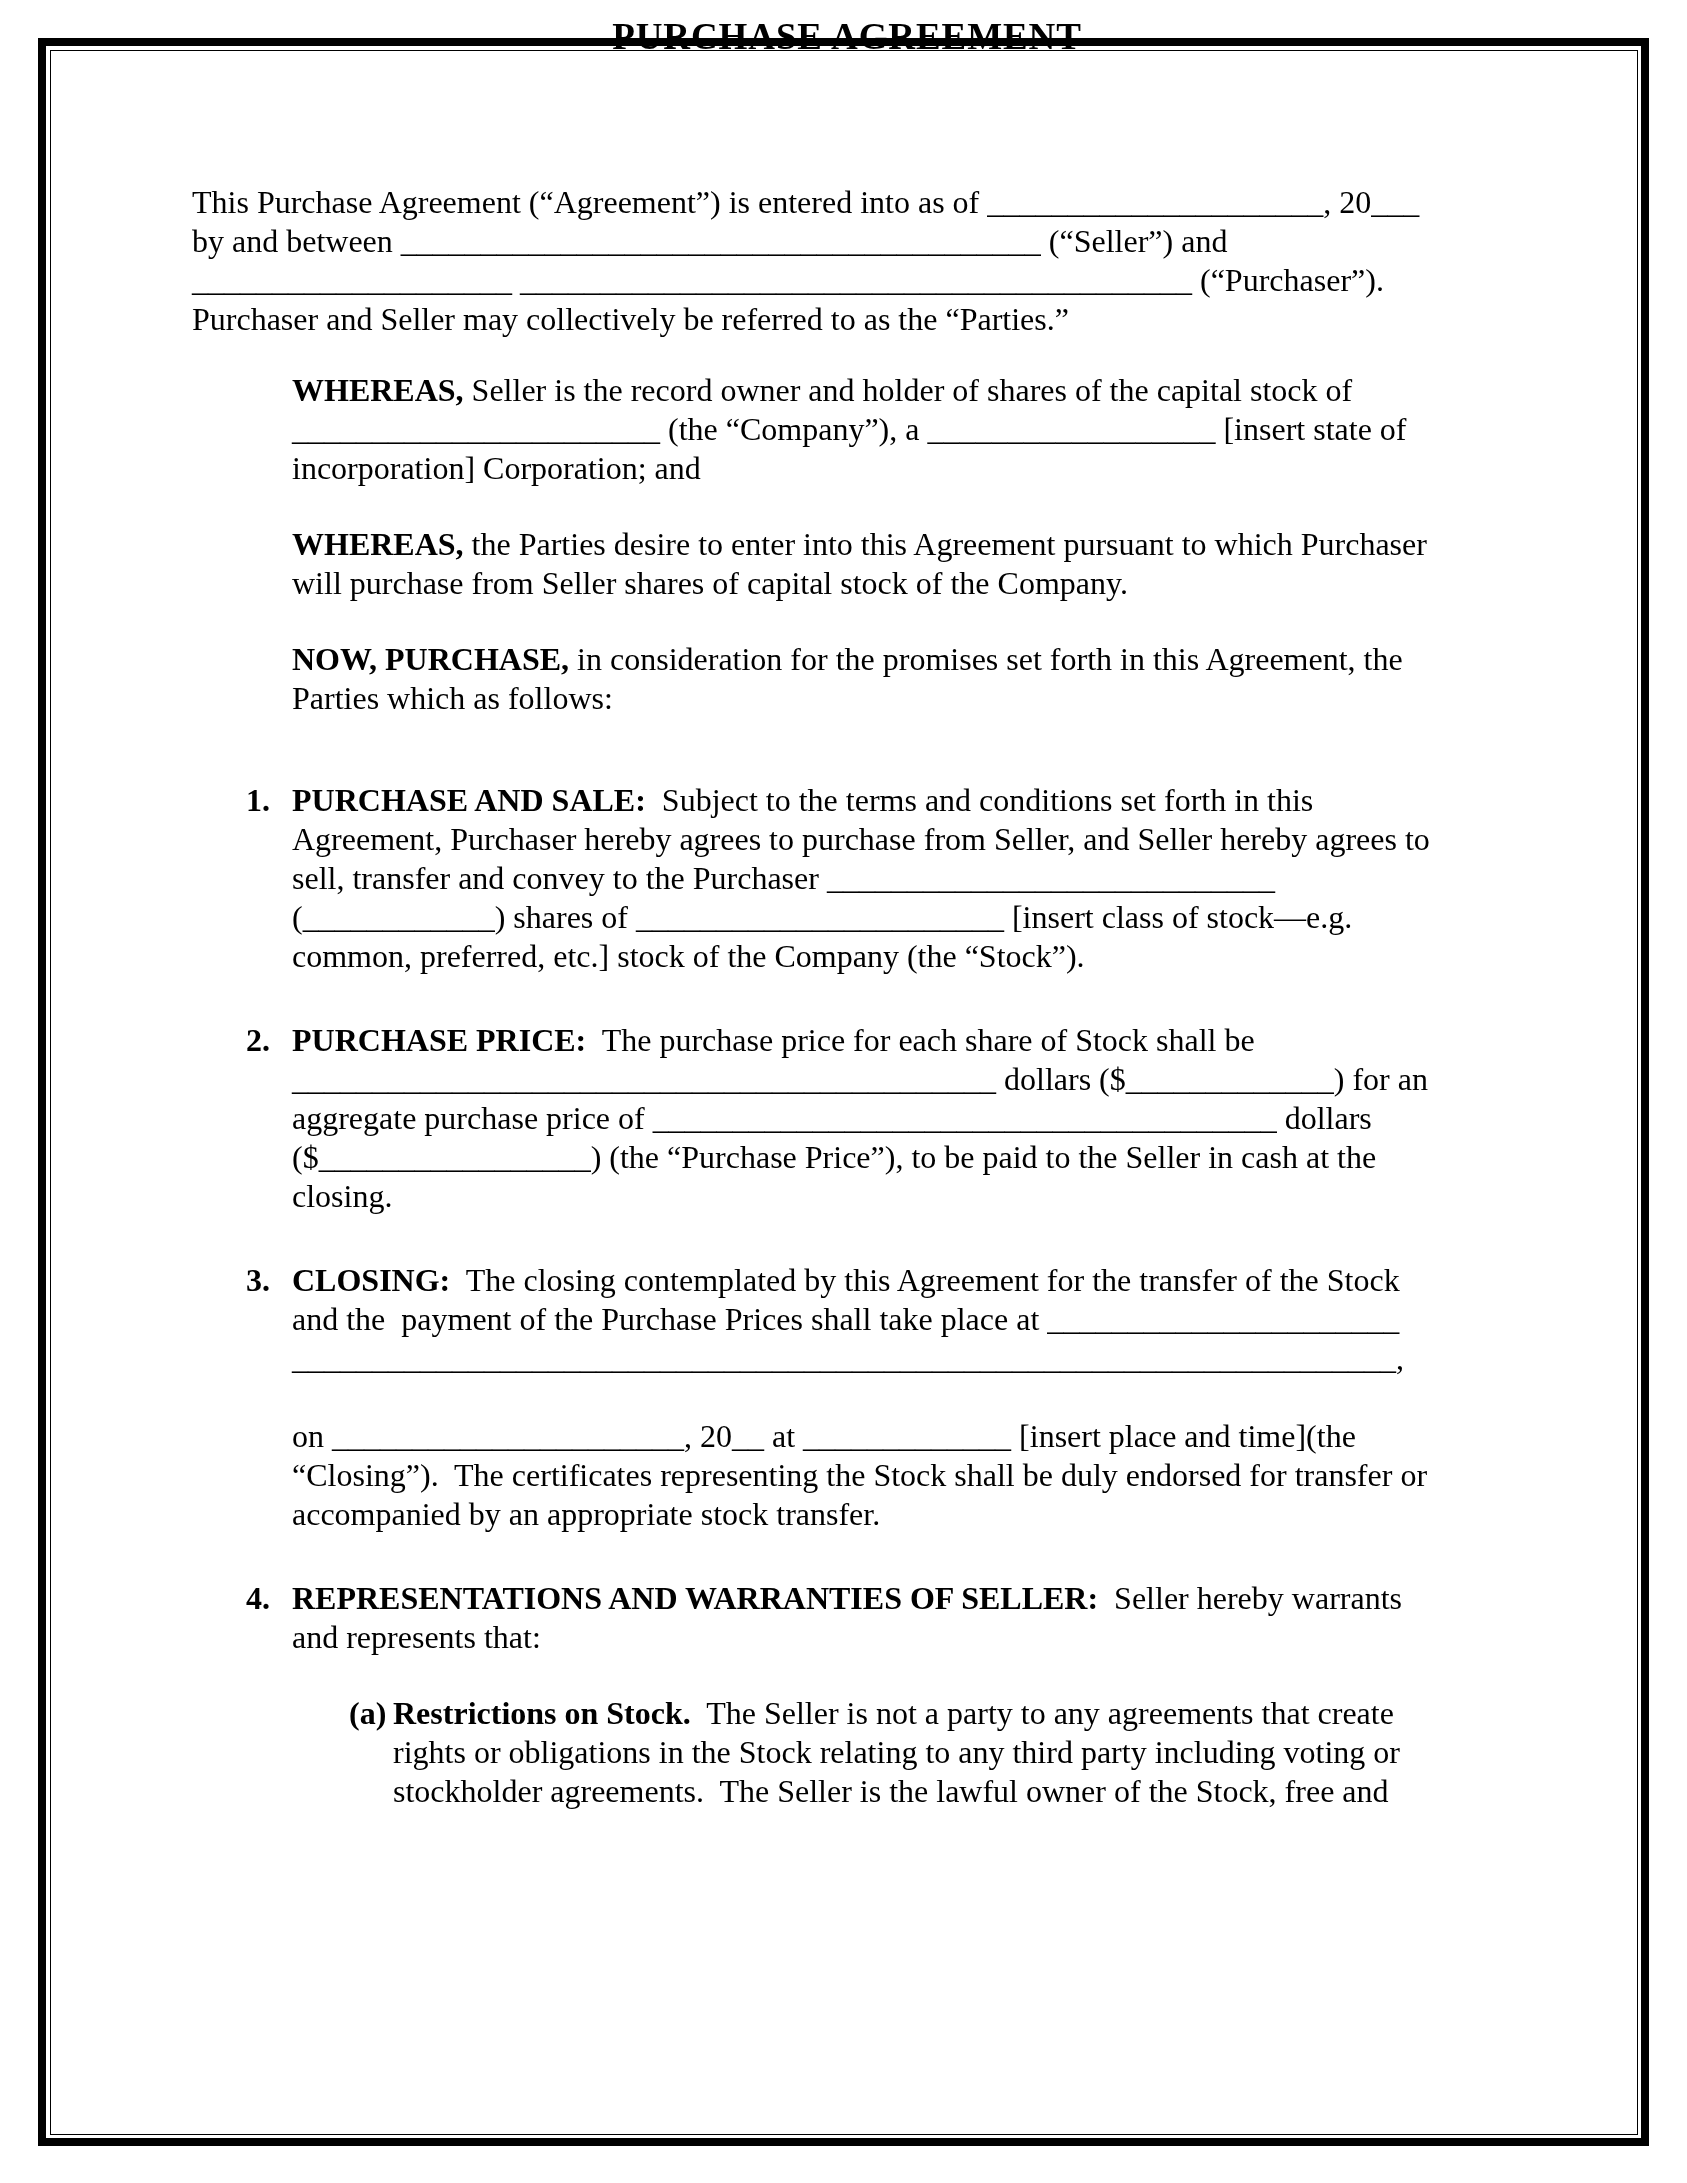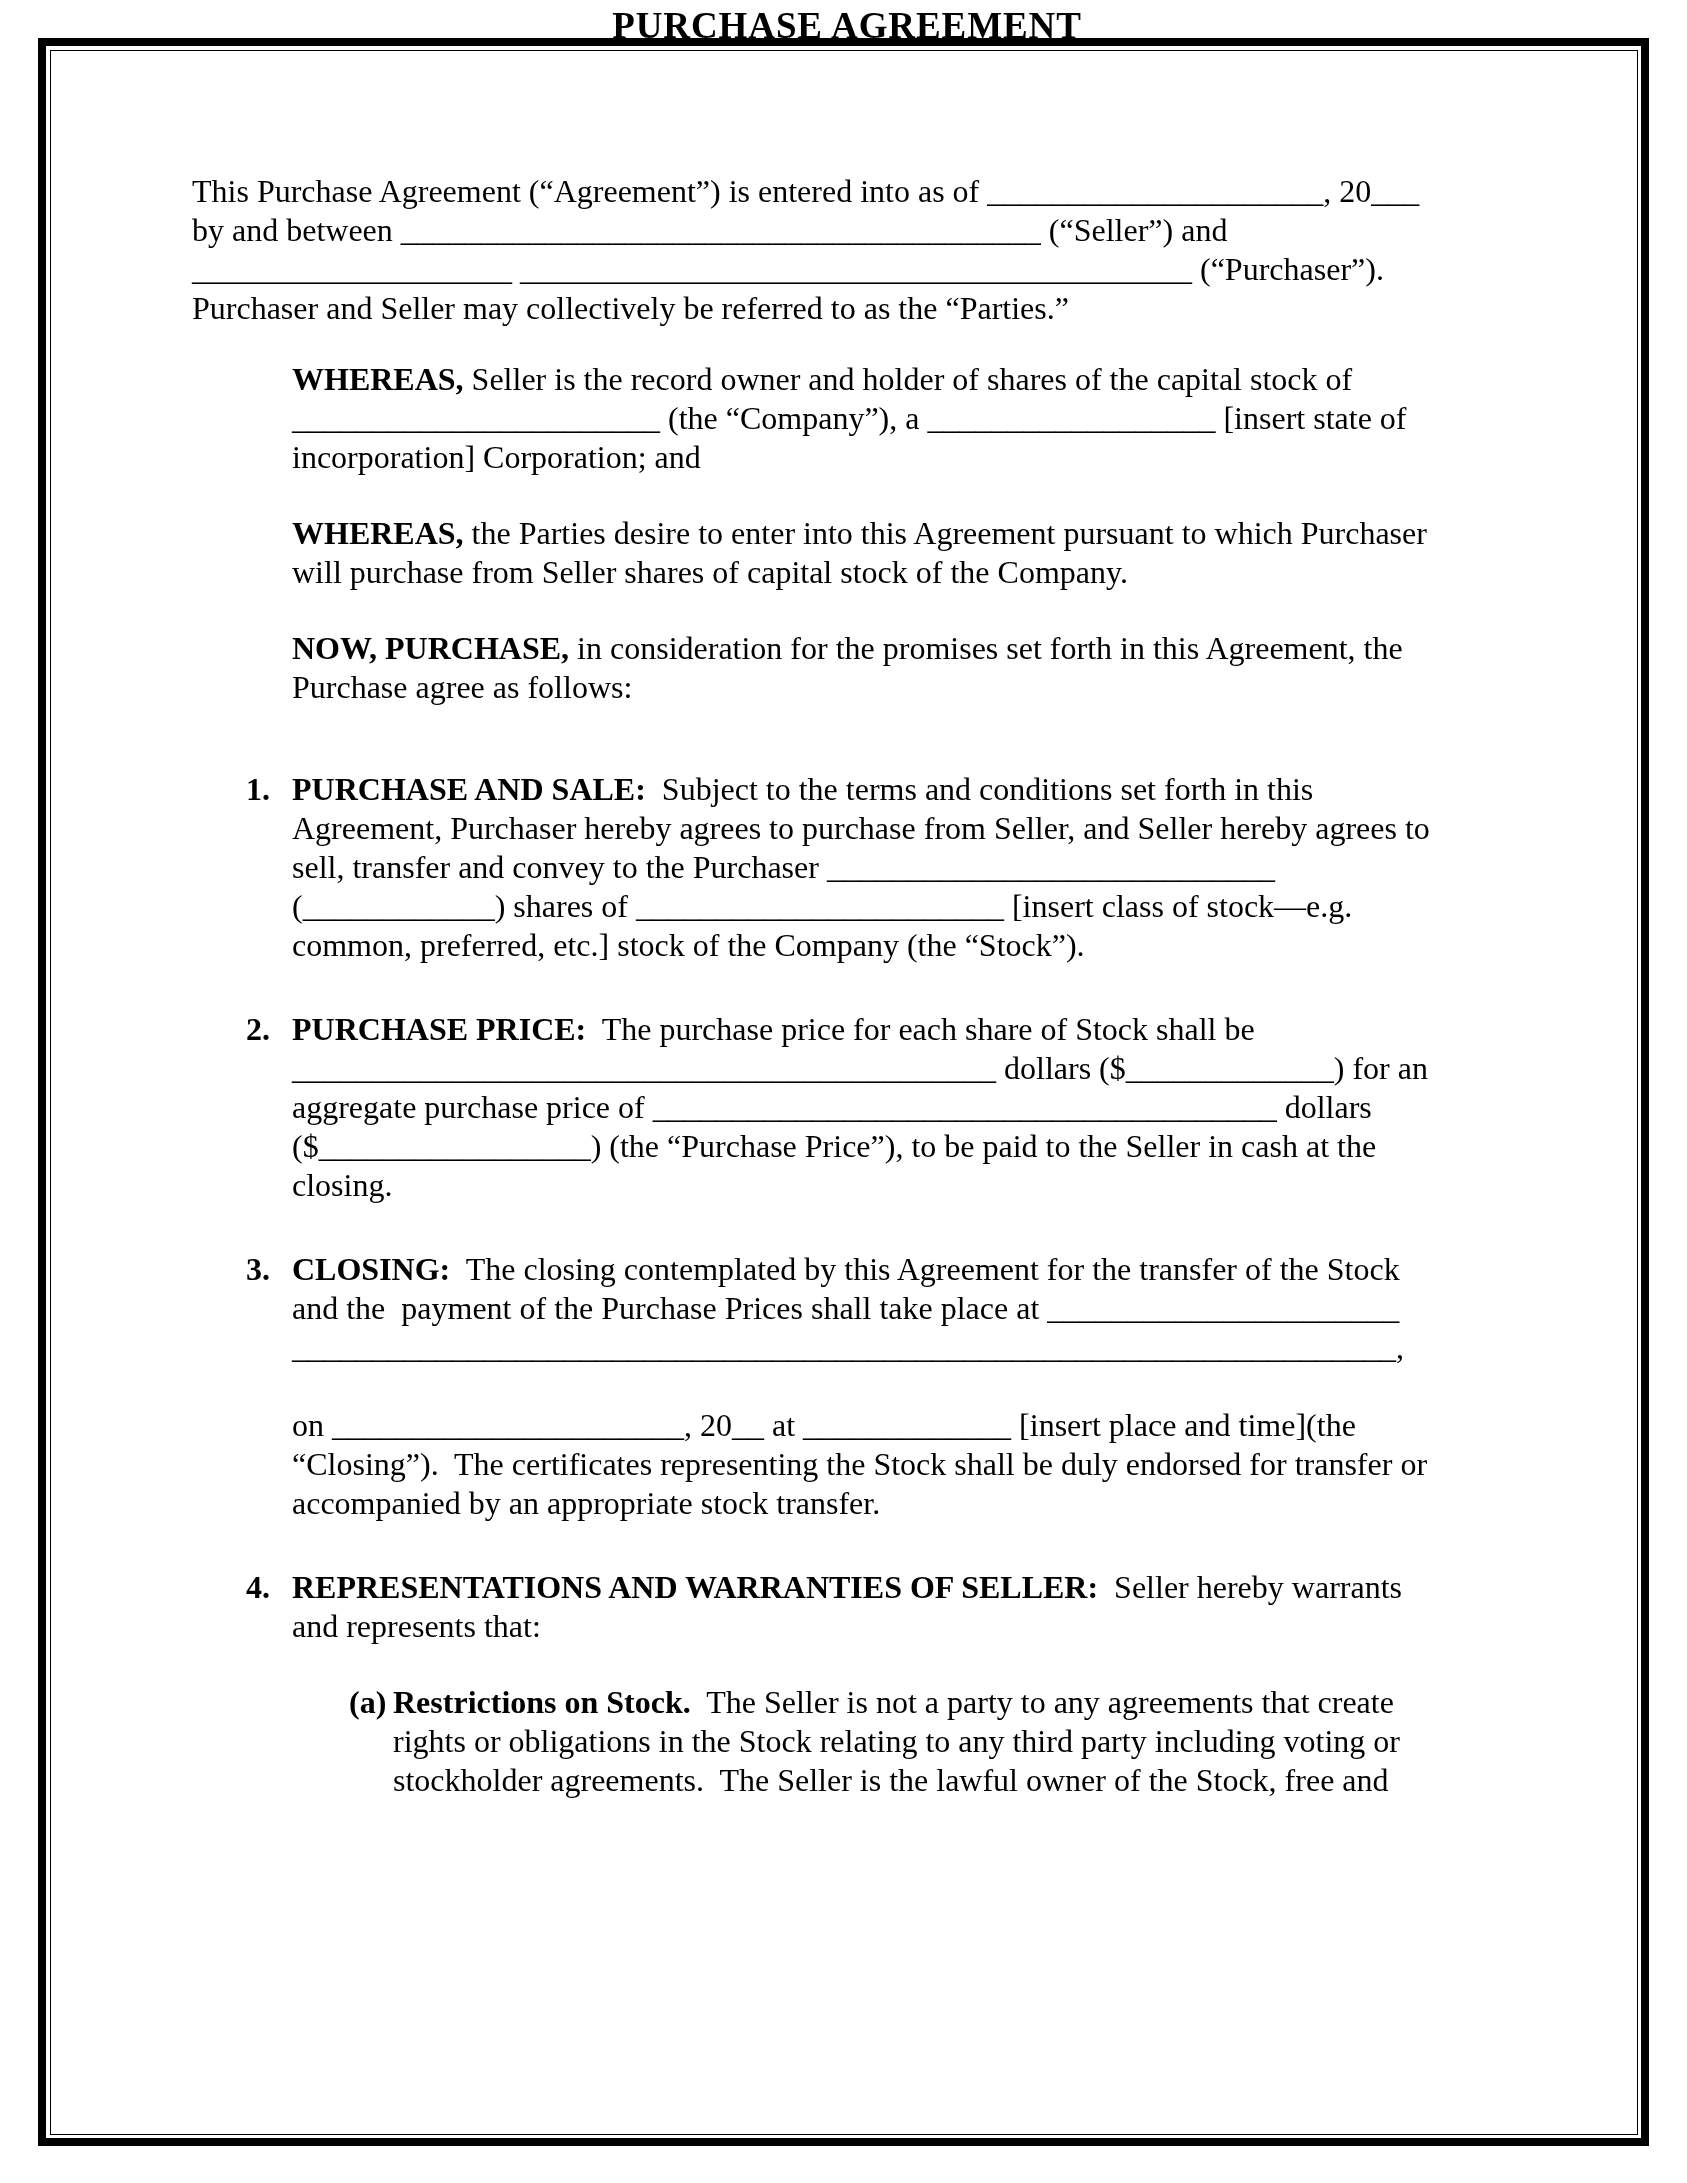--- a/index.html
+++ b/index.html
@@ -19,21 +19,21 @@
     border: 8.7px solid #000000;
   }
   .frame-inner {
     position: absolute;
     inset: 3.5px;
     border: 1.7px solid #000000;
   }
   .content {
     position: absolute;
     left: 192px;
-    top: 4px;
+    top: 15px;
     width: 1310px;
   }
   .doc-title {
     margin: 0 0 124px 0;
     font-size: 37px;
     font-weight: bold;
     text-align: center;
     letter-spacing: 0.9px;
     line-height: 44px;
   }
@@ -72,21 +72,21 @@
 <div class="page" data-name="document-page">
   <div class="frame" data-name="page-border-outer">
     <div class="frame-inner" data-name="page-border-inner"></div>
   </div>
   <div class="content" data-name="document-content">
     <h1 class="doc-title" data-name="document-title">PURCHASE AGREEMENT</h1>
     <div id="doc-body" data-name="document-body">
         <div class="block plain" data-name="intro-paragraph"><span class="" data-name="intro-paragraph-text-run">This Purchase Agreement (“Agreement”) is entered into as of _____________________, 20___</span><br><span class="" data-name="intro-paragraph-text-run">by and between ________________________________________ (“Seller”) and</span><br><span class="" data-name="intro-paragraph-text-run">____________________ __________________________________________ (“Purchaser”).</span><br><span class="" data-name="intro-paragraph-text-run">Purchaser and Seller may collectively be referred to as the “Parties.”</span></div>
         <div class="block recital" data-name="recital-ownership"><span class="b " data-name="recital-ownership-text-run">WHEREAS,</span><span class="" data-name="recital-ownership-text-run"> Seller is the record owner and holder of shares of the capital stock of</span><br><span class="" data-name="recital-ownership-text-run">_______________________ (the “Company”), a __________________ </span><span class="i" data-name="recital-ownership-text-run">[insert state of</span><br><span class="i" data-name="recital-ownership-text-run">incorporation]</span><span class="" data-name="recital-ownership-text-run"> Corporation; and</span></div>
         <div class="block recital" data-name="recital-purpose"><span class="b " data-name="recital-purpose-text-run">WHEREAS,</span><span class="" data-name="recital-purpose-text-run"> the Parties desire to enter into this Agreement pursuant to which Purchaser</span><br><span class="" data-name="recital-purpose-text-run">will purchase from Seller shares of capital stock of the Company.</span></div>
-        <div class="block recital" data-name="now-therefore"><span class="b " data-name="now-therefore-text-run">NOW, PURCHASE,</span><span class="" data-name="now-therefore-text-run"> in consideration for the promises set forth in this Agreement, the</span><br><span class="" data-name="now-therefore-text-run">Purchase agree as follows:</span></div>
+        <div class="block recital" data-name="now-therefore"><span class="b " data-name="now-therefore-text-run">NOW, PURCHASE,</span><span class="" data-name="now-therefore-text-run"> in consideration for the promises set forth in this Agreement, the</span><br><span class="" data-name="now-therefore-text-run">Parties which as follows:</span></div>
         <div class="block numbered" data-name="section-purchase-and-sale"><span class="num" data-name="section-purchase-and-sale-number">1.</span><span class="b " data-name="section-purchase-and-sale-text-run">PURCHASE AND SALE:</span><span class="" data-name="section-purchase-and-sale-text-run">  Subject to the terms and conditions set forth in this</span><br><span class="" data-name="section-purchase-and-sale-text-run">Agreement, Purchaser hereby agrees to purchase from Seller, and Seller hereby agrees to</span><br><span class="" data-name="section-purchase-and-sale-text-run">sell, transfer and convey to the Purchaser ____________________________</span><br><span class="" data-name="section-purchase-and-sale-text-run">(____________) shares of _______________________ </span><span class="i" data-name="section-purchase-and-sale-text-run">[insert class of stock—e.g.</span><br><span class="i" data-name="section-purchase-and-sale-text-run">common, preferred, etc.]</span><span class="" data-name="section-purchase-and-sale-text-run"> stock of the Company (the “Stock”).</span></div>
         <div class="block numbered" data-name="section-purchase-price"><span class="num" data-name="section-purchase-price-number">2.</span><span class="b " data-name="section-purchase-price-text-run">PURCHASE PRICE:</span><span class="" data-name="section-purchase-price-text-run">  The purchase price for each share of Stock shall be</span><br><span class="" data-name="section-purchase-price-text-run">____________________________________________ dollars ($_____________) for an</span><br><span class="" data-name="section-purchase-price-text-run">aggregate purchase price of _______________________________________ dollars</span><br><span class="" data-name="section-purchase-price-text-run">($_________________) (the “Purchase Price”), to be paid to the Seller in cash at the</span><br><span class="" data-name="section-purchase-price-text-run">closing.</span></div>
         <div class="block numbered" data-name="section-closing"><span class="num" data-name="section-closing-number">3.</span><span class="b " data-name="section-closing-text-run">CLOSING:</span><span class="" data-name="section-closing-text-run">  The closing contemplated by this Agreement for the transfer of the Stock</span><br><span class="" data-name="section-closing-text-run">and the  payment of the Purchase Prices shall take place at ______________________</span><br><span class="" data-name="section-closing-text-run">_____________________________________________________________________,</span><br><br><span class="" data-name="section-closing-text-run">on ______________________, 20__ at _____________ </span><span class="i" data-name="section-closing-text-run">[insert place and time]</span><span class="" data-name="section-closing-text-run">(the</span><br><span class="" data-name="section-closing-text-run">“Closing”).  The certificates representing the Stock shall be duly endorsed for transfer or</span><br><span class="" data-name="section-closing-text-run">accompanied by an appropriate stock transfer.</span></div>
         <div class="block numbered" data-name="section-representations-warranties"><span class="num" data-name="section-representations-warranties-number">4.</span><span class="b " data-name="section-representations-warranties-text-run">REPRESENTATIONS AND WARRANTIES OF SELLER:</span><span class="" data-name="section-representations-warranties-text-run">  Seller hereby warrants</span><br><span class="" data-name="section-representations-warranties-text-run">and represents that:</span></div>
         <div class="block sub" data-name="subsection-restrictions-on-stock"><span class="num" data-name="subsection-restrictions-on-stock-number">(a)</span><span class="b " data-name="subsection-restrictions-on-stock-text-run">Restrictions on Stock.</span><span class="" data-name="subsection-restrictions-on-stock-text-run">  The Seller is not a party to any agreements that create</span><br><span class="" data-name="subsection-restrictions-on-stock-text-run">rights or obligations in the Stock relating to any third party including voting or</span><br><span class="" data-name="subsection-restrictions-on-stock-text-run">stockholder agreements.  The Seller is the lawful owner of the Stock, free and</span></div>
       </div>
   </div>
 </div>
 
 

